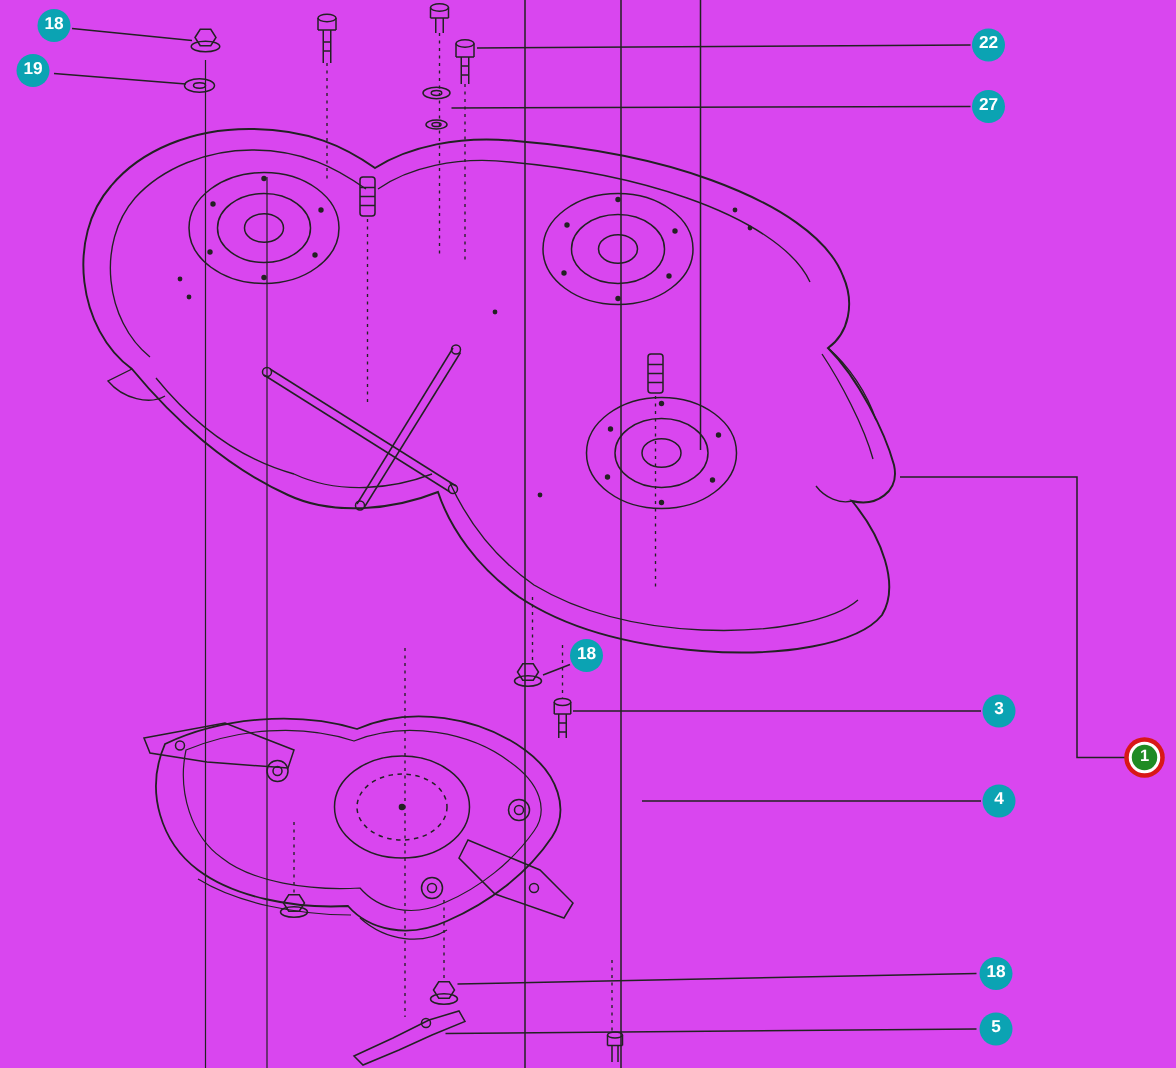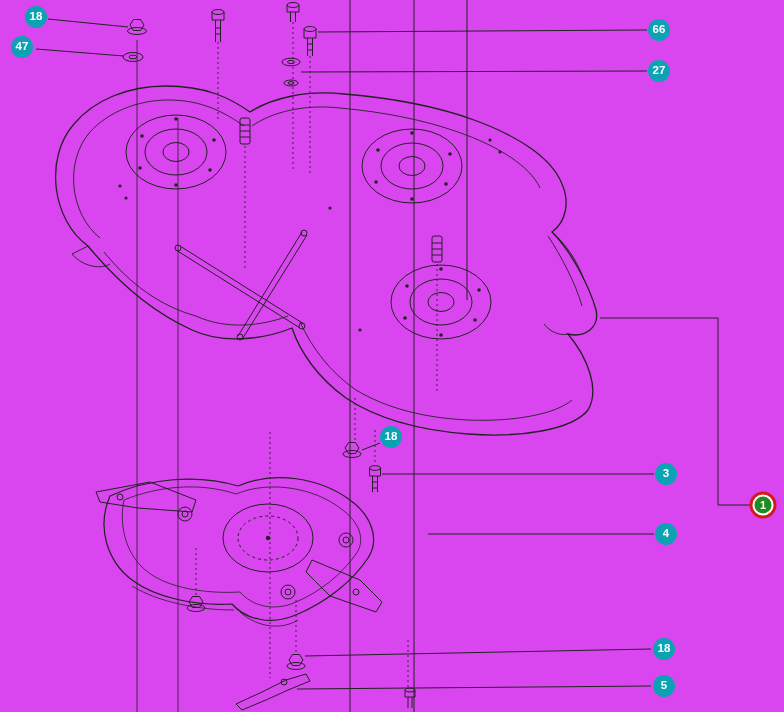--- a/index.html
+++ b/index.html
@@ -253,22 +253,22 @@
       </g>
 
       <g>
         <polygon points="236,704 262,692 286,680 306,674 310,681 288,690 266,700 242,710"></polygon>
         <circle cx="284" cy="682" r="3"></circle>
       </g>
     </g>
   </svg>
 
   <div class="badge" style="left:36px;top:17px">18</div>
-  <div class="badge" style="left:22px;top:47px">47</div>
-  <div class="badge" style="left:659px;top:30px">66</div>
+  <div class="badge" style="left:22px;top:47px">19</div>
+  <div class="badge" style="left:659px;top:30px">22</div>
   <div class="badge" style="left:659px;top:71px">27</div>
   <div class="badge" style="left:391px;top:437px">18</div>
   <div class="badge" style="left:666px;top:474px">3</div>
   <div class="badge" style="left:666px;top:534px">4</div>
   <div class="badge" style="left:664px;top:649px">18</div>
   <div class="badge" style="left:664px;top:686px">5</div>
   <div class="badge assembly" style="left:763px;top:505px">1</div>
 
 </div>
 

